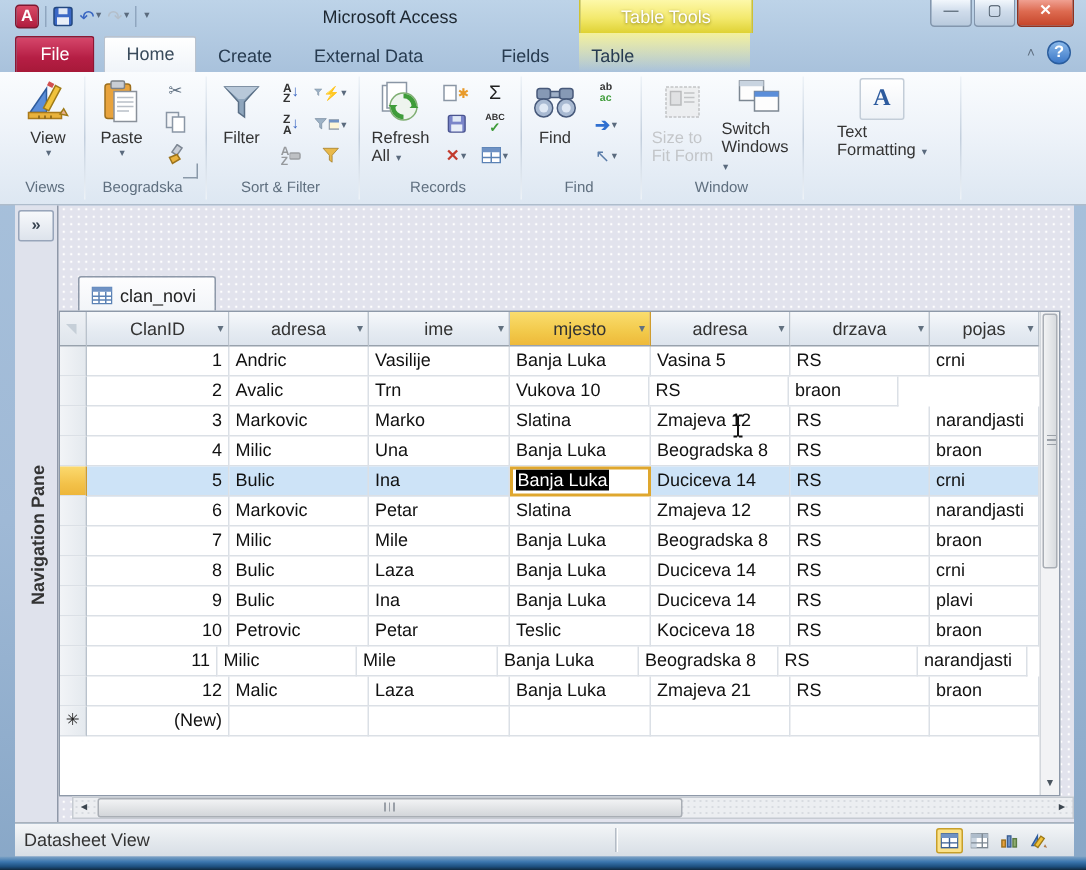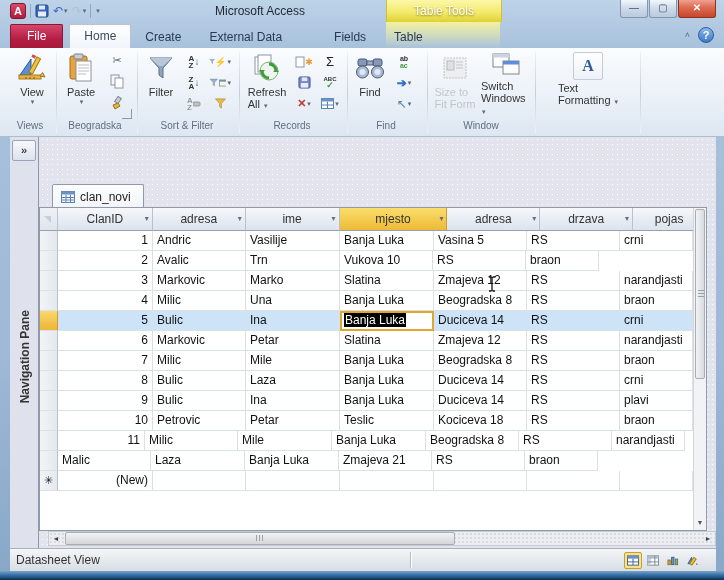--- a/index.html
+++ b/index.html
@@ -445,21 +445,21 @@
       <span>clan_novi</span>
     </div>
 
     <div class="abs tframe">
       <div id="grid">
           <div class="trow">
             <div class="hcell corner" style="width: 18px;"></div>
             <div class="hcell" style="width: 95px;"><span>ClanID</span><span class="harrow">▾</span></div>
             <div class="hcell" style="width: 93px;"><span>adresa</span><span class="harrow">▾</span></div>
             <div class="hcell" style="width: 94px;"><span>ime</span><span class="harrow">▾</span></div>
-            <div class="hcell hsel" style="width: 108px;"><span>mjesto</span><span class="harrow">▾</span></div>
+            <div class="hcell hsel" style="width: 94px;"><span>mjesto</span><span class="harrow">▾</span></div>
             <div class="hcell" style="width: 93px;"><span>adresa</span><span class="harrow">▾</span></div>
             <div class="hcell" style="width: 93px;"><span>drzava</span><span class="harrow">▾</span></div>
             <div class="hcell" style="width: 73px;"><span>pojas</span><span class="harrow">▾</span></div>
           </div>
           <div class="trow">
             <div class="dcell rsel" style="width: 18px;"></div>
             <div class="dcell num" style="width: 95px;">1</div>
             <div class="dcell" style="width: 93px;">Andric</div>
             <div class="dcell" style="width: 94px;">Vasilije</div>
             <div class="dcell" style="width: 94px;">Banja Luka</div>
@@ -561,20 +561,21 @@
             <div class="dcell num" style="width: 87px;">11</div>
             <div class="dcell" style="width: 93px;">Milic</div>
             <div class="dcell" style="width: 94px;">Mile</div>
             <div class="dcell" style="width: 94px;">Banja Luka</div>
             <div class="dcell" style="width: 93px;">Beogradska 8</div>
             <div class="dcell" style="width: 93px;">RS</div>
             <div class="dcell" style="width: 73px;">narandjasti</div>
           </div>
           <div class="trow">
             <div class="dcell rsel" style="width: 18px;"></div>
+            <div class="dcell num" style="width: 95px;">12</div>
             <div class="dcell" style="width: 93px;">Malic</div>
             <div class="dcell" style="width: 94px;">Laza</div>
             <div class="dcell" style="width: 94px;">Banja Luka</div>
             <div class="dcell" style="width: 93px;">Zmajeva 21</div>
             <div class="dcell" style="width: 93px;">RS</div>
             <div class="dcell" style="width: 73px;">braon</div>
           </div>
           <div class="trow">
             <div class="dcell rsel newmark" style="width: 18px;">✳</div>
             <div class="dcell num" style="width: 95px;">(New)</div>

